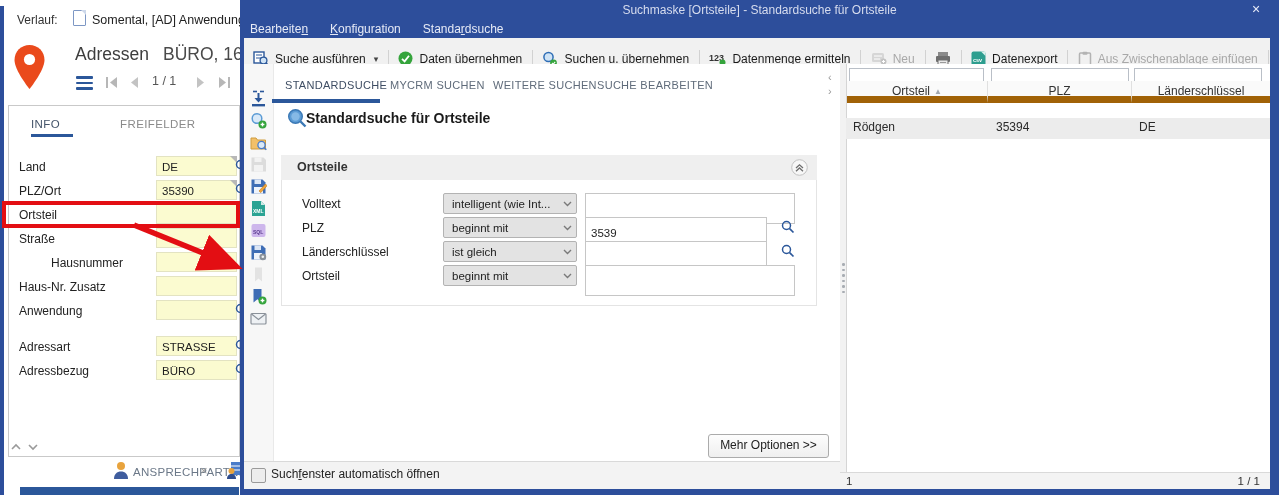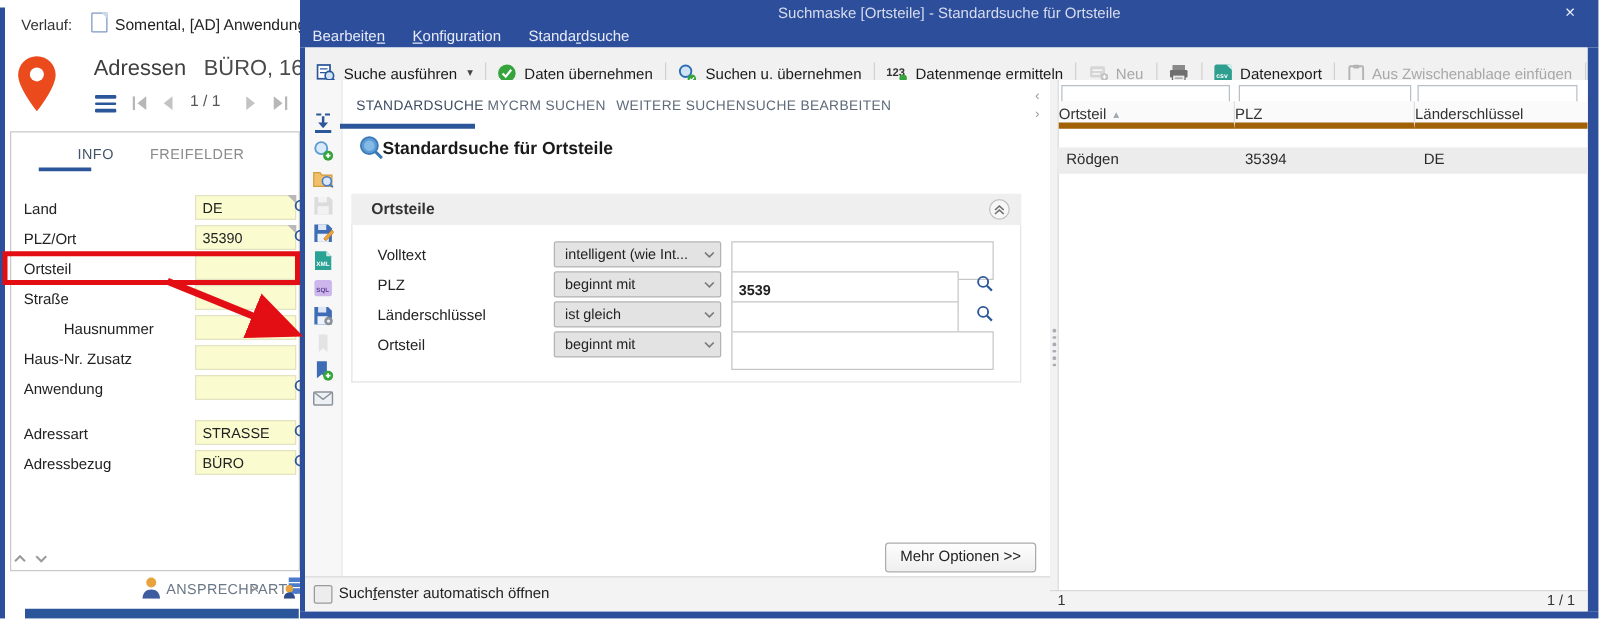--- a/index.html
+++ b/index.html
@@ -60,34 +60,34 @@
   .heading{left:306px;top:110px;font-size:14px;font-weight:bold;color:#1a1a1a;}
   .group-hdr{left:281px;top:155px;width:536px;height:25px;background:#efefef;}
   .group-title{left:297px;top:160px;font-size:12.5px;font-weight:bold;color:#333;}
   .group-body{left:281px;top:180px;width:536px;height:126px;border:1px solid #e4e4e4;border-top:none;box-sizing:border-box;background:#fff;}
   .crit-label{left:302px;font-size:12px;color:#222;white-space:nowrap;}
   .dropdown{left:443px;width:134px;height:21px;background:#e3e3e3;border:1px solid #b3b3b3;border-radius:2px;
             font-size:11.5px;color:#222;line-height:20px;padding:0 18px 0 8px;box-sizing:border-box;
             white-space:nowrap;overflow:hidden;}
   .dd-chev{position:absolute;right:4px;top:7px;width:9px;height:6px;}
   .crit-input{left:585px;height:31px;background:#fff;border:1px solid #c6c6c6;font-size:11.5px;color:#222;
-              line-height:20px;padding-left:5px;box-sizing:border-box;font-weight:bold;}
+              line-height:20px;padding-left:5px;box-sizing:border-box;}
   .crit-mag{left:781px;width:14px;height:14px;}
   .more-btn{left:708px;top:434px;width:119px;height:22px;background:linear-gradient(#fdfdfd,#efefef);
             border:1px solid #ababab;border-radius:3px;font-size:12px;color:#222;text-align:center;line-height:21px;}
   .band-left{left:244px;top:461px;width:596px;height:28px;background:#f3f3f3;border-top:1px solid #d9d9d9;box-sizing:border-box;}
   .checkbox{left:251px;top:468px;width:13px;height:13px;background:#ededed;border:1px solid #9a9a9a;border-radius:2px;}
   .cb-label{left:271px;top:467px;font-size:12px;color:#222;}
   .splitter{left:840px;top:64px;width:6px;height:408px;background:#f2f2f2;}
   .split-dots{left:842px;top:263px;display:flex;flex-direction:column;gap:3px;}
   .split-dots i{width:2.5px;height:2.5px;background:#a8adb3;border-radius:50%;}
   .results{left:846px;top:64px;width:424px;height:408px;background:#fff;border-left:1px solid #d5d5d5;box-sizing:border-box;}
   .filter-box{top:68px;height:25px;background:#fff;border:1px solid #b9bfc7;box-sizing:border-box;}
-  .col-hdr{top:81px;height:22px;font-size:12px;color:#333;line-height:21px;
-           background:#fafafa;border-bottom:5px solid #a16207;border-right:1px solid #e0e0e0;box-sizing:border-box;}
+  .col-hdr{top:81px;height:22px;font-size:12px;color:#333;text-align:center;line-height:21px;
+           background:#fafafa;border-bottom:7px solid #a16207;border-right:1px solid #e0e0e0;box-sizing:border-box;}
   .sort-arrow{font-size:8px;color:#a3a9b0;margin-left:4px;vertical-align:1px;}
   .data-row{left:846px;top:118px;width:424px;height:21px;background:#ececec;}
   .cell{top:120px;font-size:12px;color:#2a2a2a;white-space:nowrap;}
   .band-right{left:840px;top:472px;width:430px;height:17px;background:#f3f3f3;border-top:1px solid #d9d9d9;
               font-size:11.5px;color:#333;box-sizing:border-box;}
   
   .red-rect{left:2px;top:201px;width:238px;height:27px;border:4px solid #e30e13;box-sizing:border-box;z-index:50;}
   .red-arrow{left:120px;top:215px;z-index:50;}
 </style>
 </head>
@@ -124,21 +124,21 @@
   <span class="abs navrow" style="left:152px;">1 / 1</span>
   <svg class="abs" style="left:196px;top:77px;" width="9" height="11" viewBox="0 0 9 11">
     <polygon points="1,0 8,5.5 1,11" fill="#c3c3c3"></polygon>
     </svg>
   <svg class="abs" style="left:218px;top:77px;" width="12" height="11" viewBox="0 0 12 11">
     <polygon points="1,0 8,5.5 1,11" fill="#b7b7b7"></polygon>
       <rect x="10" y="0" width="2" height="11" fill="#b7b7b7"></rect>
     </svg>
 
   <div class="abs panel">
-    <span class="abs ptab" style="left:22px;top:12px;color:#44546a;margin-left:31px;">INFO</span>
+    <span class="abs ptab" style="left:22px;top:12px;color:#44546a;">INFO</span>
     <span class="abs ptab" style="left:80px;top:12px;color:#8a8a8a;margin-left:31px;">FREIFELDER</span>
     <div class="abs ptab-underline"></div>
 
     <span class="abs frow-label" style="top:54px;">Land</span>
     <div class="abs ffield fold" style="top:50px;">DE</div>
     <svg class="abs fmag" style="top:53px;" viewBox="0 0 14 14">
         <circle cx="5.5" cy="5.5" r="4" fill="none" stroke="#2b579a" stroke-width="1.5"></circle>
         <line x1="8.6" y1="8.6" x2="12.5" y2="12.5" stroke="#2b579a" stroke-width="1.7"></line>
       </svg>
 

